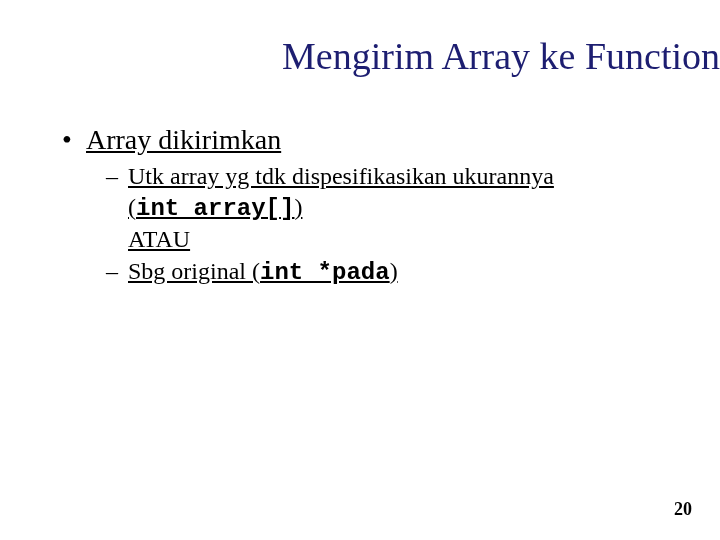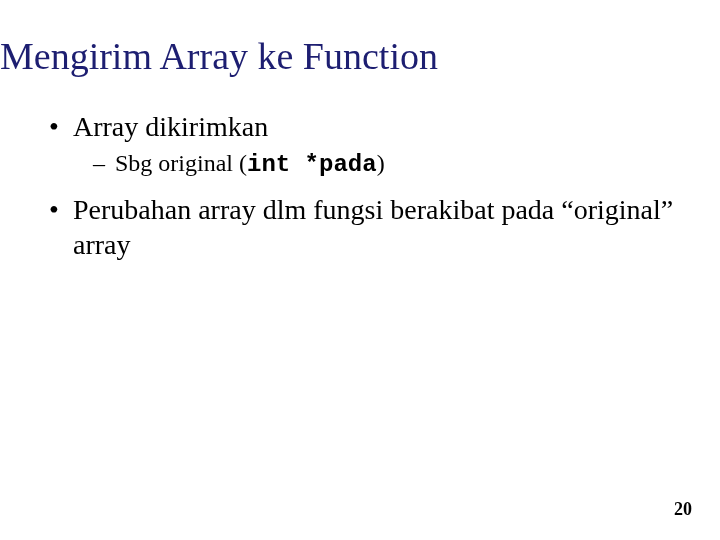--- a/index.html
+++ b/index.html
@@ -12,32 +12,33 @@
     color: #000000;
   }
   .slide {
     position: relative;
     width: 720px;
     height: 540px;
     box-sizing: border-box;
   }
   .title {
     font-size: 38px;
-    text-align: left;
+    text-align: right;
     padding-top: 34px;
     color: #1d1e71;
     font-weight: normal;
   }
   .body {
     padding: 28px 42px 0 42px;
   }
   ul.level1 {
     list-style: none;
     padding: 0;
-    margin: 3px;
+    margin: 16px;
+    text-decoration: underline;
   }
   ul.level1 > li {
     position: relative;
     font-size: 28px;
     padding-left: 28px;
     margin-bottom: 6px;
     line-height: 1.25;
   }
   ul.level1 > li::before {
     content: "•";
@@ -88,26 +89,28 @@
   <div class="title">Mengirim Array ke Function</div>
 
   <div class="body">
     <ul class="level1">
 
       <li>
         <span>Array dikirimkan</span>
 
         <ul class="level2">
           <li>
+            <span>Utk array yg tdk dispesifikasikan ukurannya</span>
+            <span class="sub-indent">(<span class="code">int array[]</span>)</span>
+            <span class="sub-indent">ATAU</span>
+          </li>
+          <li>
             <span>Sbg original (</span><span class="code">int *pada</span><span>)</span>
           </li>
         </ul>
       </li>
 
-      <li>
-        <span>Perubahan array dlm fungsi berakibat pada “original” array</span>
-      </li>
 
     </ul>
   </div>
 
   <div class="pagenum">20</div>
 </div>
 
 </body></html>

